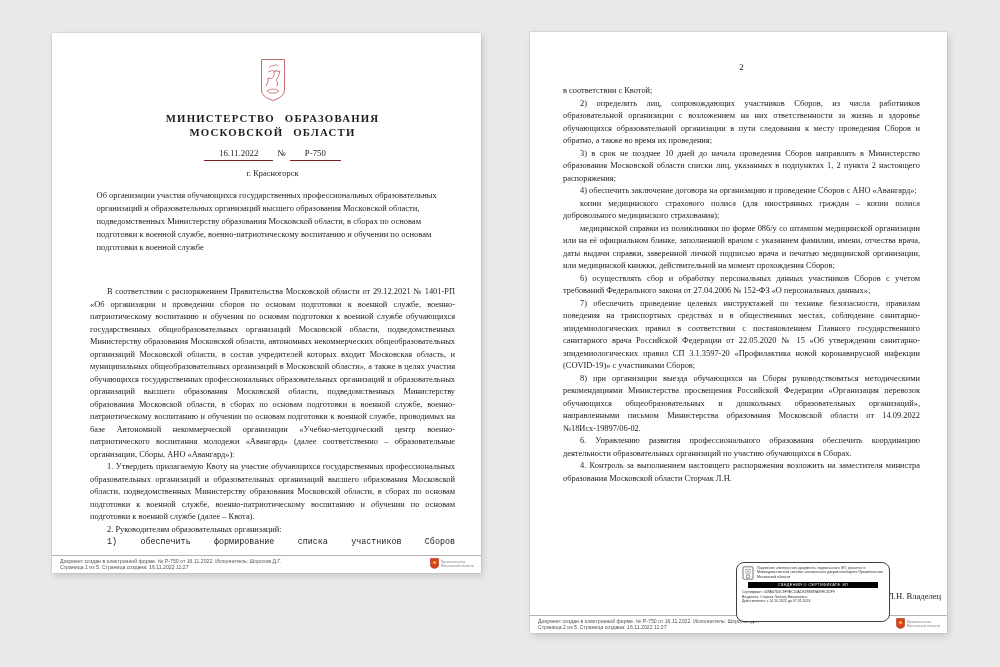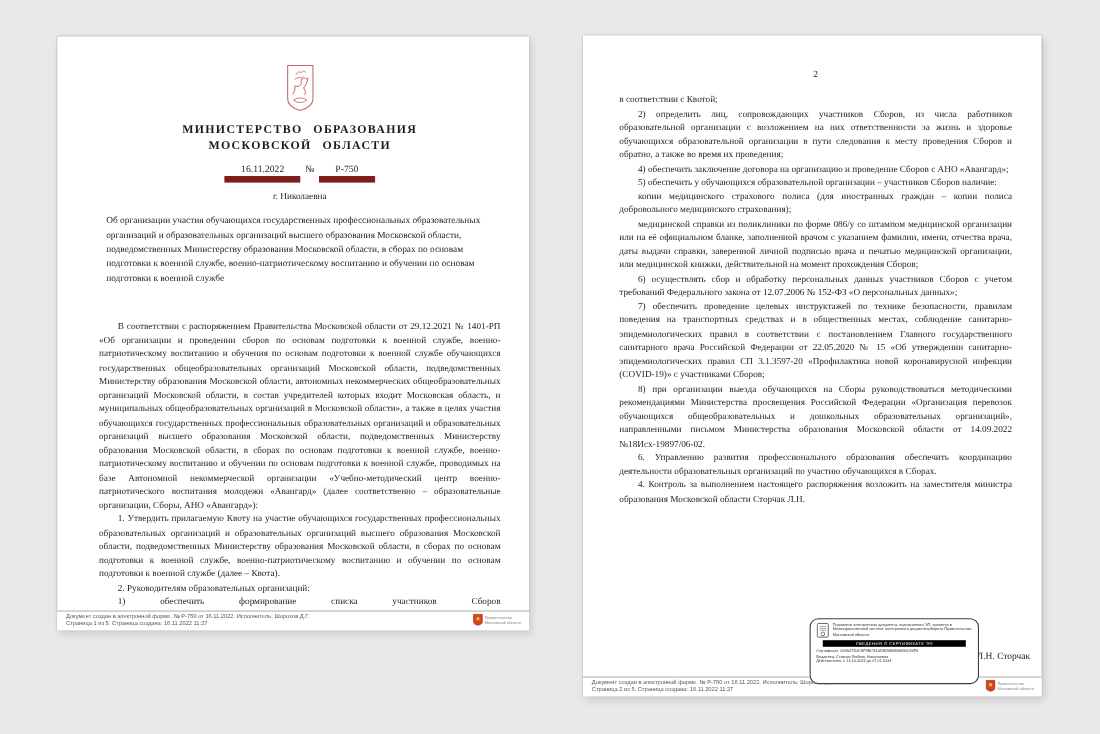--- a/index.html
+++ b/index.html
@@ -23,34 +23,34 @@
 
   .org-name {
     text-align:center; font-weight:bold; font-size:10.8px; line-height:14px;
     letter-spacing:1.2px; word-spacing:6px;
   }
   .doc-type {
     text-align:center; font-weight:bold; font-size:11.5px; line-height:13px;
     letter-spacing:4px; margin-top:13px;
   }
   .date-line { text-align:center; font-size:8.8px; line-height:11px; margin-top:9px; white-space:nowrap; }
-  .date-line .u { display:inline-block; border-bottom:6px solid #7f1d1d; padding:0 15px 1px 15px; }
+  .date-line .u { display:inline-block; border-bottom:1px solid #7f1d1d; padding:0 15px 1px 15px; }
   .date-line .nsign { display:inline-block; padding:0 4px; }
   .city { text-align:center; font-size:8.4px; line-height:10px; margin-top:8px; }
 
   .title {
     text-align:left; font-size:8.5px; line-height:13px;
     margin:10px auto 0 auto; width:352px;
   }
   .body-block { margin-top:32px; }
   .doc-p {
     text-align:justify; text-indent:17px;
     font-size:8.4px; line-height:12.5px; margin:0;
   }
-  .stretch { text-align-last:justify; }
+  .stretch { text-align-last:justify;font-family:Liberation Mono, monospace; }
   .page-num { text-align:center; font-size:8.6px; line-height:11px; margin:0 0 12px 0; }
 
   .footer {
     position:absolute; left:0; right:0; bottom:0; height:15px;
     border-top:1px solid #b3b3b3; padding:2px 8px 0 8px;
     font-family:"Liberation Sans", sans-serif; font-size:5.2px; line-height:6.3px; color:#555;
     background:#fff;
   }
   .footer-logo { position:absolute; right:7px; top:2px; display:flex; align-items:center; gap:2px; }
   .footer-logo .logo-text { font-size:3.5px; line-height:4px; color:#888; }
@@ -88,21 +88,21 @@
     <div class="org-name">
       <div>МИНИСТЕРСТВО ОБРАЗОВАНИЯ</div>
       <div>МОСКОВСКОЙ ОБЛАСТИ</div>
     </div>
 
 
     <div class="date-line">
       <span class="u">16.11.2022</span><span class="nsign">№</span><span class="u">Р-750</span>
     </div>
 
-    <div class="city">г. Николаевна</div>
+    <div class="city">г. Красногорск</div>
 
     <div class="title">Об организации участия обучающихся государственных профессиональных образовательных организаций и образовательных организаций высшего образования Московской области, подведомственных Министерству образования Московской области, в сборах по основам подготовки к военной службе, военно-патриотическому воспитанию и обучении по основам подготовки к военной службе</div>
 
     <div class="body-block">
       <p class="doc-p">В соответствии с распоряжением Правительства Московской области от 29.12.2021 № 1401-РП «Об организации и проведении сборов по основам подготовки к военной службе, военно-патриотическому воспитанию и обучения по основам подготовки к военной службе обучающихся государственных общеобразовательных организаций Московской области, подведомственных Министерству образования Московской области, автономных некоммерческих общеобразовательных организаций Московской области, в состав учредителей которых входит Московская область, и муниципальных общеобразовательных организаций в Московской области», а также в целях участия обучающихся государственных профессиональных образовательных организаций и образовательных организаций высшего образования Московской области, подведомственных Министерству образования Московской области, в сборах по основам подготовки к военной службе, военно-патриотическому воспитанию и обучении по основам подготовки к военной службе, проводимых на базе Автономной некоммерческой организации «Учебно-методический центр военно-патриотического воспитания молодежи «Авангард» (далее соответственно – образовательные организации, Сборы, АНО «Авангард»):</p>
       <p class="doc-p">1. Утвердить прилагаемую Квоту на участие обучающихся государственных профессиональных образовательных организаций и образовательных организаций высшего образования Московской области, подведомственных Министерству образования Московской области, в сборах по основам подготовки к военной службе, военно-патриотическому воспитанию и обучении по основам подготовки к военной службе (далее – Квота).</p>
       <p class="doc-p">2. Руководителям образовательных организаций:</p>
       <p class="doc-p stretch">1) обеспечить формирование списка участников Сборов</p>
     </div>
   </div>
@@ -122,25 +122,25 @@
     </div>
   </div>
 </div>
 
 <div class="page" id="page2">
   <div class="content2">
     <p class="page-num">2</p>
 
     <p class="doc-p" style="text-indent:0">в соответствии с Квотой;</p>
     <p class="doc-p">2) определить лиц, сопровождающих участников Сборов, из числа работников образовательной организации с возложением на них ответственности за жизнь и здоровье обучающихся образовательной организации в пути следования к месту проведения Сборов и обратно, а также во время их проведения;</p>
+    <p class="doc-p">3) в срок не позднее 10 дней до начала проведения Сборов направлять в Министерство образования Московской области списки лиц, указанных в подпунктах 1, 2 пункта 2 настоящего распоряжения;</p>
     <p class="doc-p">4) обеспечить заключение договора на организацию и проведение Сборов с АНО «Авангард»;</p>
-    <p class="doc-p">5) обеспечить у обучающихся образовательной организации – участников Сборов наличие:</p>
     <p class="doc-p">копии медицинского страхового полиса (для иностранных граждан – копии полиса добровольного медицинского страхования);</p>
     <p class="doc-p">медицинской справки из поликлиники по форме 086/у со штампом медицинской организации или на её официальном бланке, заполненной врачом с указанием фамилии, имени, отчества врача, даты выдачи справки, заверенной личной подписью врача и печатью медицинской организации, или медицинской книжки, действительной на момент прохождения Сборов;</p>
-    <p class="doc-p">6) осуществлять сбор и обработку персональных данных участников Сборов с учетом требований Федерального закона от 12.07.2006 № 152-ФЗ «О персональных данных»;</p>
+    <p class="doc-p">6) осуществлять сбор и обработку персональных данных участников Сборов с учетом требований Федерального закона от 27.04.2006 № 152-ФЗ «О персональных данных»;</p>
     <p class="doc-p">7) обеспечить проведение целевых инструктажей по технике безопасности, правилам поведения на транспортных средствах и в общественных местах, соблюдение санитарно-эпидемиологических правил в соответствии с постановлением Главного государственного санитарного врача Российской Федерации от 22.05.2020 № 15 «Об утверждении санитарно-эпидемиологических правил СП 3.1.3597-20 «Профилактика новой коронавирусной инфекции (COVID-19)» с участниками Сборов;</p>
     <p class="doc-p">8) при организации выезда обучающихся на Сборы руководствоваться методическими рекомендациями Министерства просвещения Российской Федерации «Организация перевозок обучающихся общеобразовательных и дошкольных образовательных организаций», направленными письмом Министерства образования Московской области от 14.09.2022 №18Исх-19897/06-02.</p>
     <p class="doc-p">6. Управлению развития профессионального образования обеспечить координацию деятельности образовательных организаций по участию обучающихся в Сборах.</p>
     <p class="doc-p">4. Контроль за выполнением настоящего распоряжения возложить на заместителя министра образования Московской области Сторчак Л.Н.</p>
   </div>
 
 
   <div class="stamp">
     <div class="stamp-top">
       <svg width="12" height="14" viewBox="0 0 12 14" style="flex:none">
@@ -151,21 +151,21 @@
         <circle cx="6" cy="10.3" r="1.7" fill="none" stroke="#555" stroke-width="0.7"></circle>
       </svg>
       <div class="stamp-notice">Подлинник электронного документа, подписанного ЭП, хранится в Межведомственной системе электронного документооборота Правительства Московской области</div>
     </div>
     <div class="stamp-bar">СВЕДЕНИЯ О СЕРТИФИКАТЕ ЭП</div>
     <div class="stamp-line">Сертификат: 009A67D4C8F9BC54AD8298889A899C82F9</div>
     <div class="stamp-line">Владелец: Сторчак Любовь Николаевна</div>
     <div class="stamp-line">Действителен: с 14.10.2022 до 07.01.2024</div>
   </div>
 
-  <div class="sig-name">Л.Н. Сторчак</div>
+  <div class="sig-name">Л.Н. Владелец</div>
 
   <div class="footer">
     <div>Документ создан в электронной форме. № Р-750 от 16.11.2022. Исполнитель: Шорохов Д.Г.</div>
     <div>Страница 2 из 5. Страница создана: 16.11.2022 11:27</div>
     <div class="footer-logo">
       <svg width="9" height="11" viewBox="0 0 9 11">
         <path d="M0.5,0.5 H8.5 V7.5 Q8.5,9.5 4.5,10.5 Q0.5,9.5 0.5,7.5 Z" fill="#d8431f" stroke="#a33217" stroke-width="0.6"></path>
         <circle cx="4.5" cy="4.5" r="1.6" fill="#f4b63f"></circle>
       </svg>
       <div class="logo-text">

